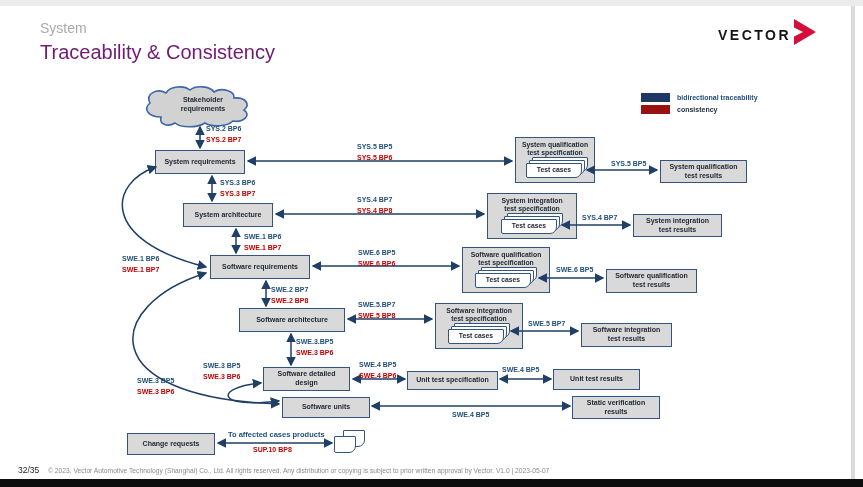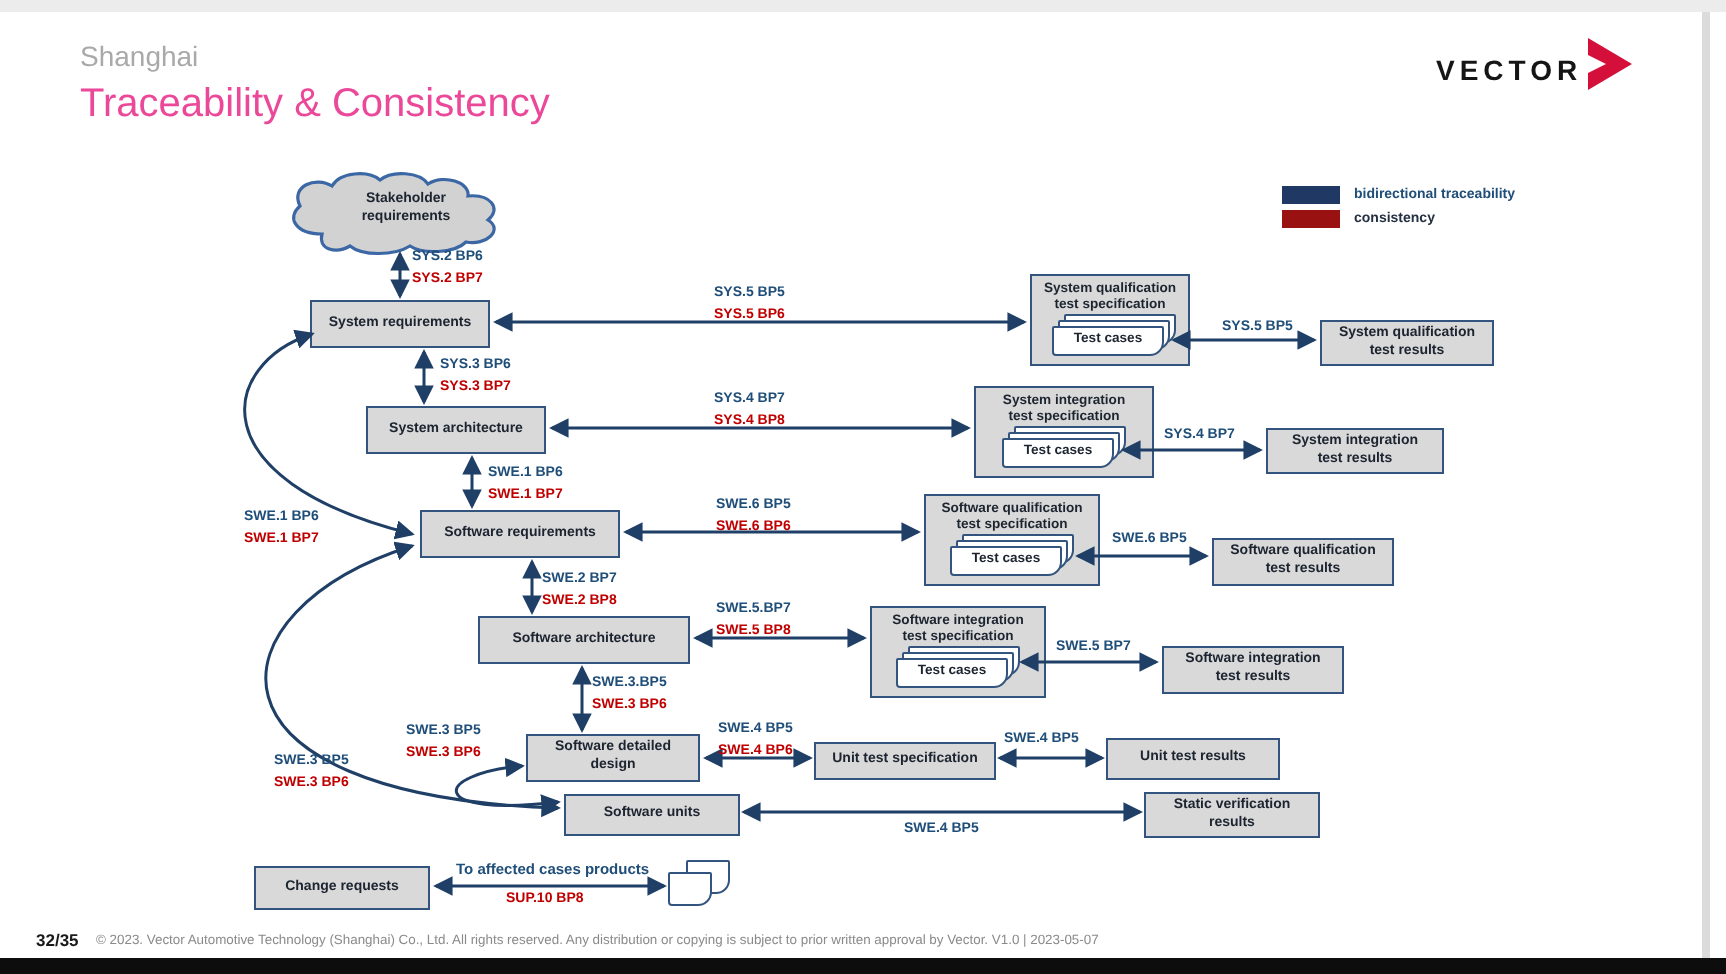--- a/index.html
+++ b/index.html
@@ -5,21 +5,21 @@
   html,body{margin:0;padding:0;background:#fff;}
   #slide{position:relative;width:863px;height:487px;background:#fff;overflow:hidden;
          font-family:"Liberation Sans",sans-serif;}
   .abs{position:absolute;}
   
   .top-strip{left:0;top:0;width:863px;height:6px;background:#ececec;}
   .right-strip{left:851px;top:6px;width:4px;height:473px;background:#dbdbdb;}
   .bottom-bar{left:0;top:479px;width:863px;height:8px;background:#0d0d0d;}
   
   .kicker{left:40px;top:20px;font-size:14px;color:#a9a9a9;}
-  .title{left:40px;top:41px;font-size:20px;color:#ec4899;}
+  .title{left:40px;top:41px;font-size:20px;color:#701a75;}
   .logo{left:718px;top:27px;width:72px;text-align:right;font-weight:bold;font-size:14px;
         letter-spacing:2.5px;color:#151515;}
   
   .sw{width:29px;height:9px;}
   .legend-label{font-weight:bold;font-size:7px;white-space:nowrap;}
   
   .bx{position:absolute;background:#d9d9d9;border:1.4px solid #33547e;box-sizing:border-box;
       display:flex;align-items:center;justify-content:center;text-align:center;
       font-weight:bold;font-size:7px;line-height:1.25;color:#1c2430;white-space:pre-line;}
   .spec{align-items:flex-start;padding-top:3px;}
@@ -37,34 +37,34 @@
   .lp .c{display:block;color:#c00000;}
   .ls{position:absolute;font-weight:bold;font-size:7px;white-space:nowrap;color:#1f4e79;}
   .lsr{color:#c00000;}
   
   .cloud-label{left:150px;top:95px;width:106px;text-align:center;font-weight:bold;
                font-size:7px;line-height:1.3;color:#1c2430;white-space:pre-line;}
   
   .page{position:absolute;width:22px;height:17px;background:#fff;border:1.2px solid #33547e;
         border-radius:1px 1px 7px 2px;box-sizing:border-box;}
   
-  .page-num{left:18px;top:465px;font-weight:bold;font-size:8.5px;color:#1a1a1a;}
+  .page-num{left:18px;top:465px;font-weight:normal;font-size:8.5px;color:#1a1a1a;}
   .copyright{left:48px;top:467px;font-size:6.7px;color:#8a8a8a;white-space:nowrap;}
   svg.layer{position:absolute;left:0;top:0;pointer-events:none;}
 </style>
 </head>
 <body>
 
 <div id="slide">
 
   <div class="abs top-strip"></div>
   <div class="abs right-strip"></div>
   <div class="abs bottom-bar"></div>
 
-  <div class="abs kicker">Shanghai</div>
+  <div class="abs kicker">System</div>
   <div class="abs title">Traceability &amp; Consistency</div>
   <div class="abs logo">VECTOR</div>
   <svg class="abs" style="left:793px;top:19px;" width="24" height="26" viewBox="0 0 24 26">
     <path d="M1,0 L23,13 L1,26 L1,17.5 L10,13 L1,8.5 Z" fill="#d40f3a"></path>
   </svg>
 
   <div class="abs sw" style="left:641px;top:93px;background:#1f3864;"></div>
   <div class="abs legend-label" style="left:677px;top:94px;color:#1f4e79;">bidirectional traceability</div>
   <div class="abs sw" style="left:641px;top:105px;background:#9a1111;"></div>
   <div class="abs legend-label" style="left:677px;top:106px;color:#253142;">consistency</div>

